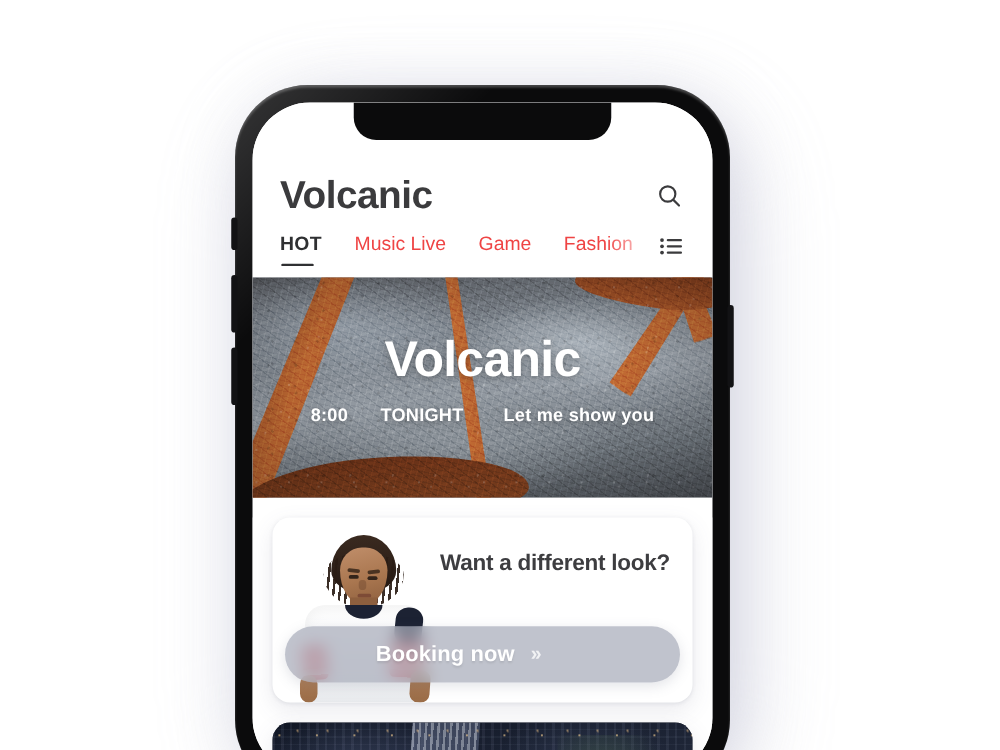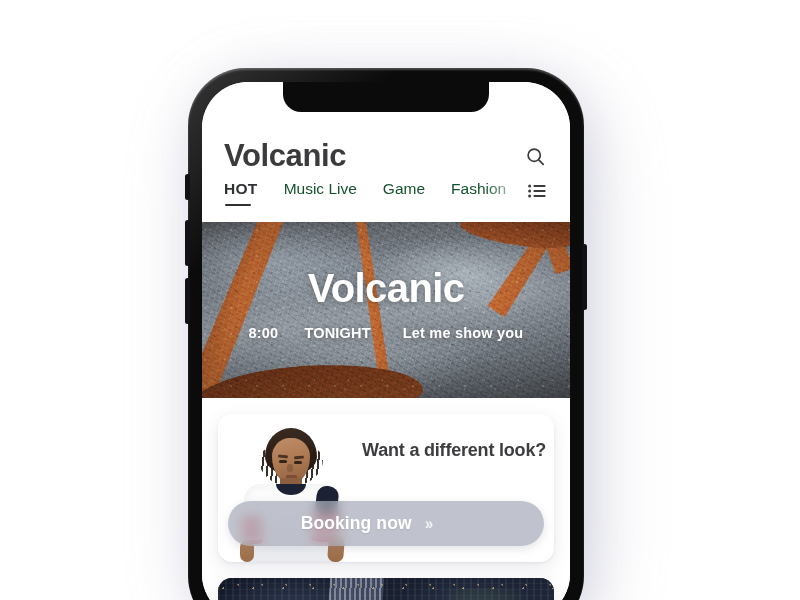--- a/index.html
+++ b/index.html
@@ -121,39 +121,39 @@
     height: 26px;
     display: flex;
     align-items: center;
     justify-content: center;
     color: #3b3b3d;
   }
 
   
   .tabs-row {
     display: flex;
-    align-items: flex-start;
+    align-items: center;
     height: 42px;
     padding-bottom: 2px;
     position: relative;
   }
   .tabs-scroll {
     display: flex;
     align-items: flex-end;
     gap: 26px;
     flex: 1;
     overflow: hidden;
     white-space: nowrap;
     padding-right: 4px;
     -webkit-mask-image: linear-gradient(to right, #000 88%, rgba(0,0,0,.15) 100%);
     mask-image: linear-gradient(to right, #000 88%, rgba(0,0,0,.15) 100%);
   }
   .tab {
     font-size: 15.5px;
-    color: #14532d;
+    color: #ef4444;
     padding-bottom: 8px;
     position: relative;
   }
   .tab.active {
     color: #2f3032;
     font-weight: bold;
     letter-spacing: .3px;
   }
   .tab.active::after {
     content: "";
@@ -351,21 +351,21 @@
     transform: rotate(4deg);
   }
   .p-arm-l {
     position: absolute; left: 8px; top: 120px; width: 14px; height: 22px;
     background: linear-gradient(180deg, #b07f57, #9a6c47);
     border-radius: 7px;
   }
 
   .card-copy {
     position: absolute;
-    left: 118px; right: 0;
+    left: 118px; right: 10px;
     top: 26px;
     text-align: right;
     padding-right: 8px;
     z-index: 1;
   }
   .card-heading {
     font-size: 18px;
     font-weight: bold;
     color: #3d3d40;
     letter-spacing: -.2px;

